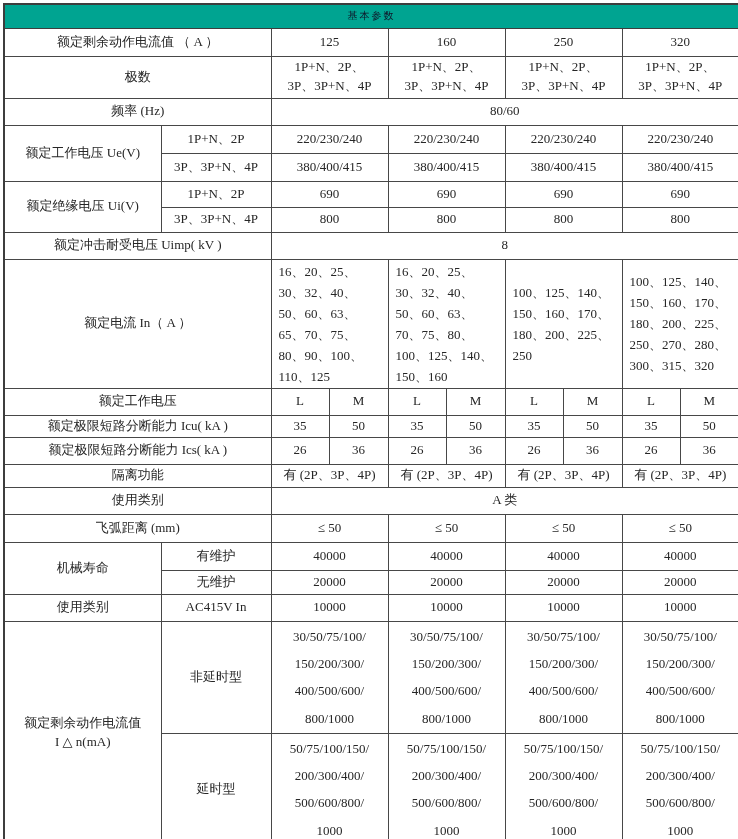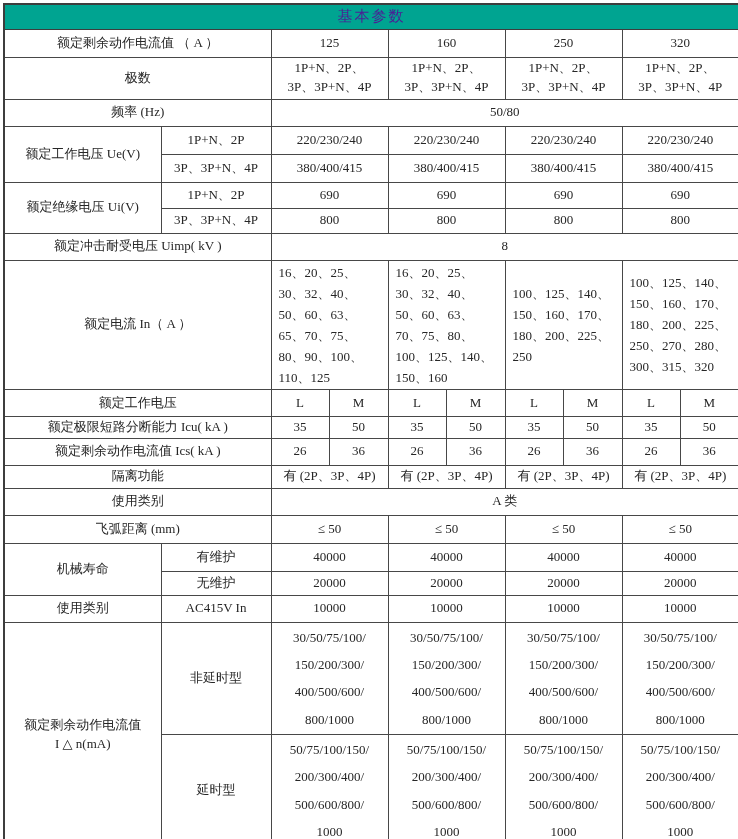--- a/index.html
+++ b/index.html
@@ -1,21 +1,21 @@
 <!DOCTYPE html>
 <html><head>
 <meta charset="utf-8">
 <style>
   html,body { margin:0; padding:0; background:#ffffff; }
   body { font-family:"Liberation Serif","DejaVu Serif",serif; color:#262626; }
   .wrap { padding:3px 0 0 3px; width:735px; }
   table.spec { border-collapse:collapse; table-layout:fixed; width:735px; border:2px solid #3d3d3d; }
   td { border:1px solid #474747; text-align:center; vertical-align:middle;
        font-size:13px; line-height:1.45; white-space:pre-line; padding:1px 2px; overflow:hidden; }
-  td.header-cell { background:#00a491; color:#4c1d95; font-size:15px; letter-spacing:2px; border-color:#3d3d3d; }
+  td.header-cell { background:#00a491; color:#0f172a; font-size:10px; letter-spacing:2px; border-color:#3d3d3d; }
   td.list-cell { text-align:left; padding-left:7px; line-height:1.62; }
   td.tall-cell { line-height:2.1; }
 </style>
 </head>
 <body>
 
 <div class="wrap">
 <table class="spec">
   <colgroup>
     <col style="width:157px">
@@ -50,21 +50,21 @@
     <td colspan="2">1P+N、2P、
 3P、3P+N、4P</td>
     <td colspan="2">1P+N、2P、
 3P、3P+N、4P</td>
     <td colspan="2">1P+N、2P、
 3P、3P+N、4P</td>
   </tr>
 
   <tr style="height:27px">
     <td colspan="2">频率 (Hz)</td>
-    <td colspan="8">50/80</td>
+    <td colspan="8">80/60</td>
   </tr>
 
   <tr style="height:28px">
     <td rowspan="2">额定工作电压 Ue(V)</td>
     <td>1P+N、2P</td>
     <td colspan="2">220/230/240</td>
     <td colspan="2">220/230/240</td>
     <td colspan="2">220/230/240</td>
     <td colspan="2">220/230/240</td>
   </tr>
@@ -140,21 +140,21 @@
     <td>50</td>
     <td>35</td>
     <td>50</td>
     <td>35</td>
     <td>50</td>
     <td>35</td>
     <td>50</td>
   </tr>
 
   <tr style="height:27px">
-    <td colspan="2">额定剩余动作电流值 Ics( kA )</td>
+    <td colspan="2">额定极限短路分断能力 Ics( kA )</td>
     <td>26</td>
     <td>36</td>
     <td>26</td>
     <td>36</td>
     <td>26</td>
     <td>36</td>
     <td>26</td>
     <td>36</td>
   </tr>
 

